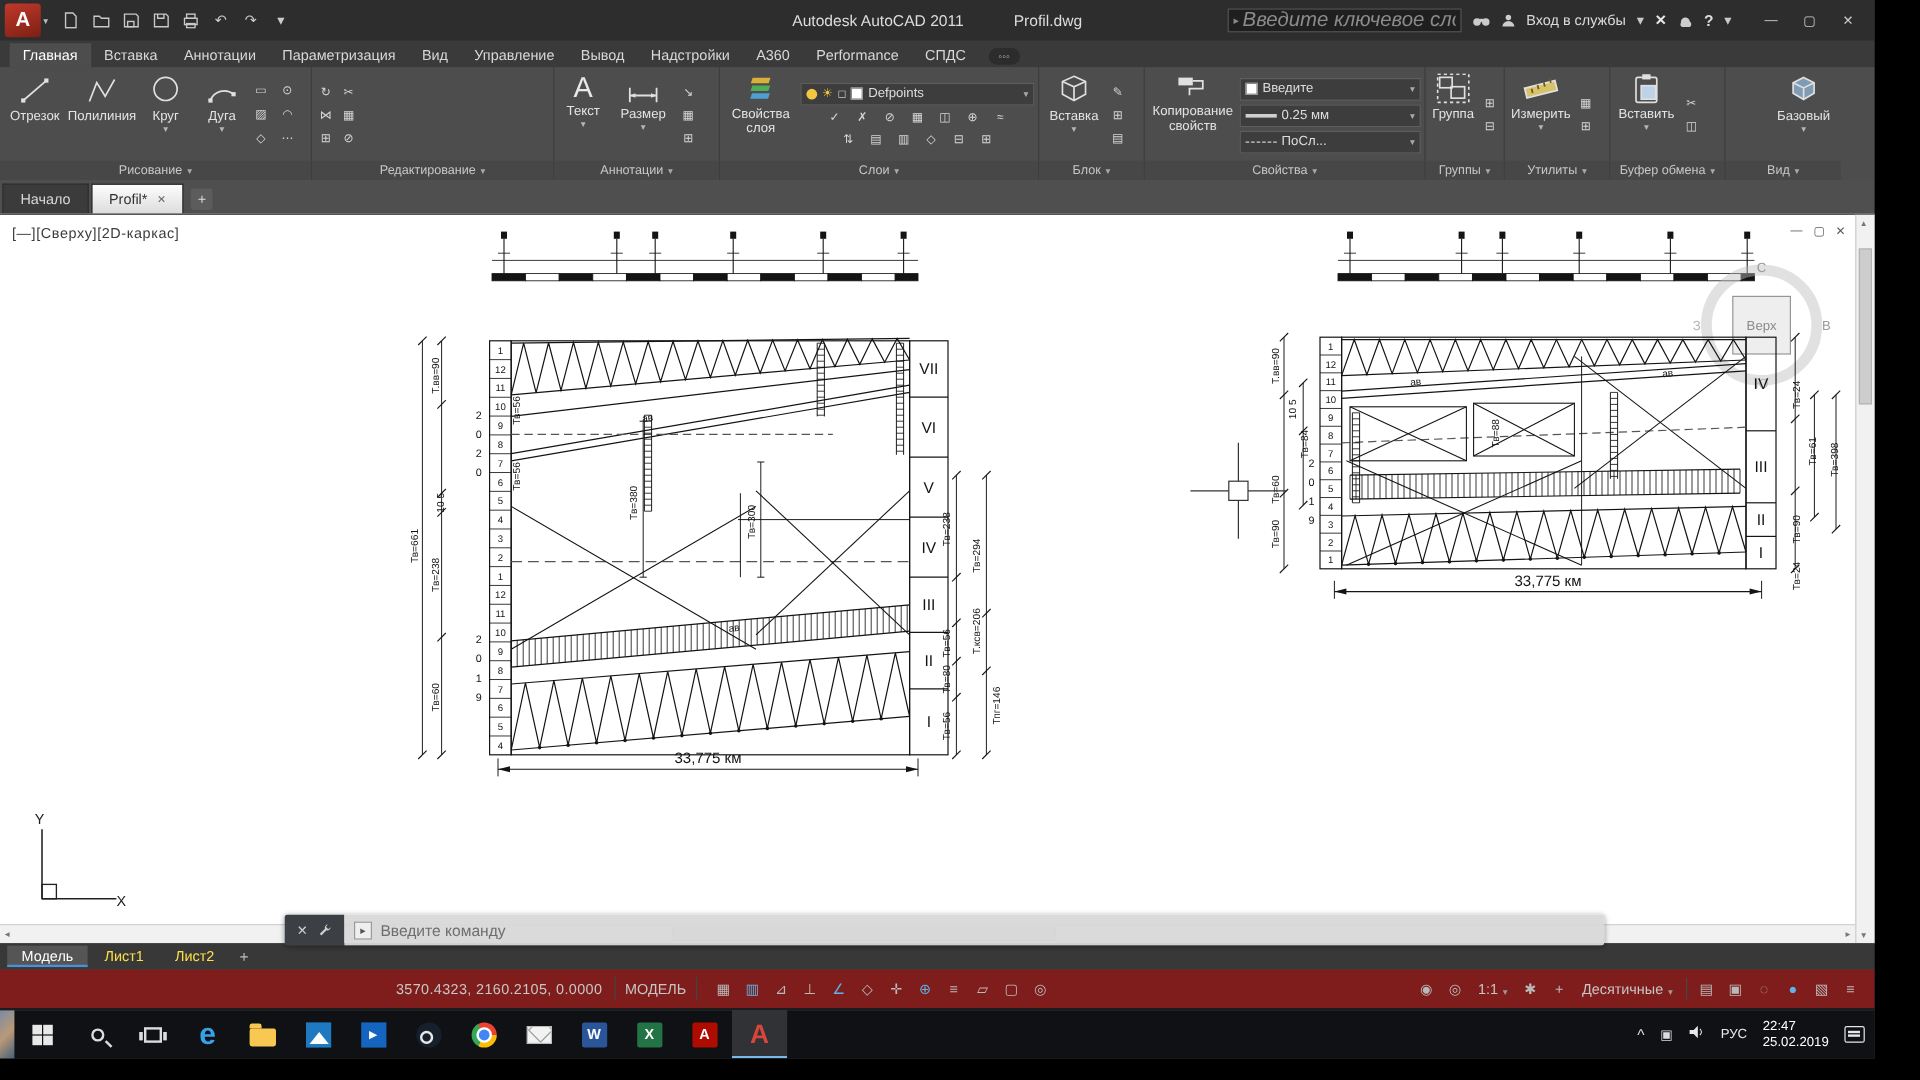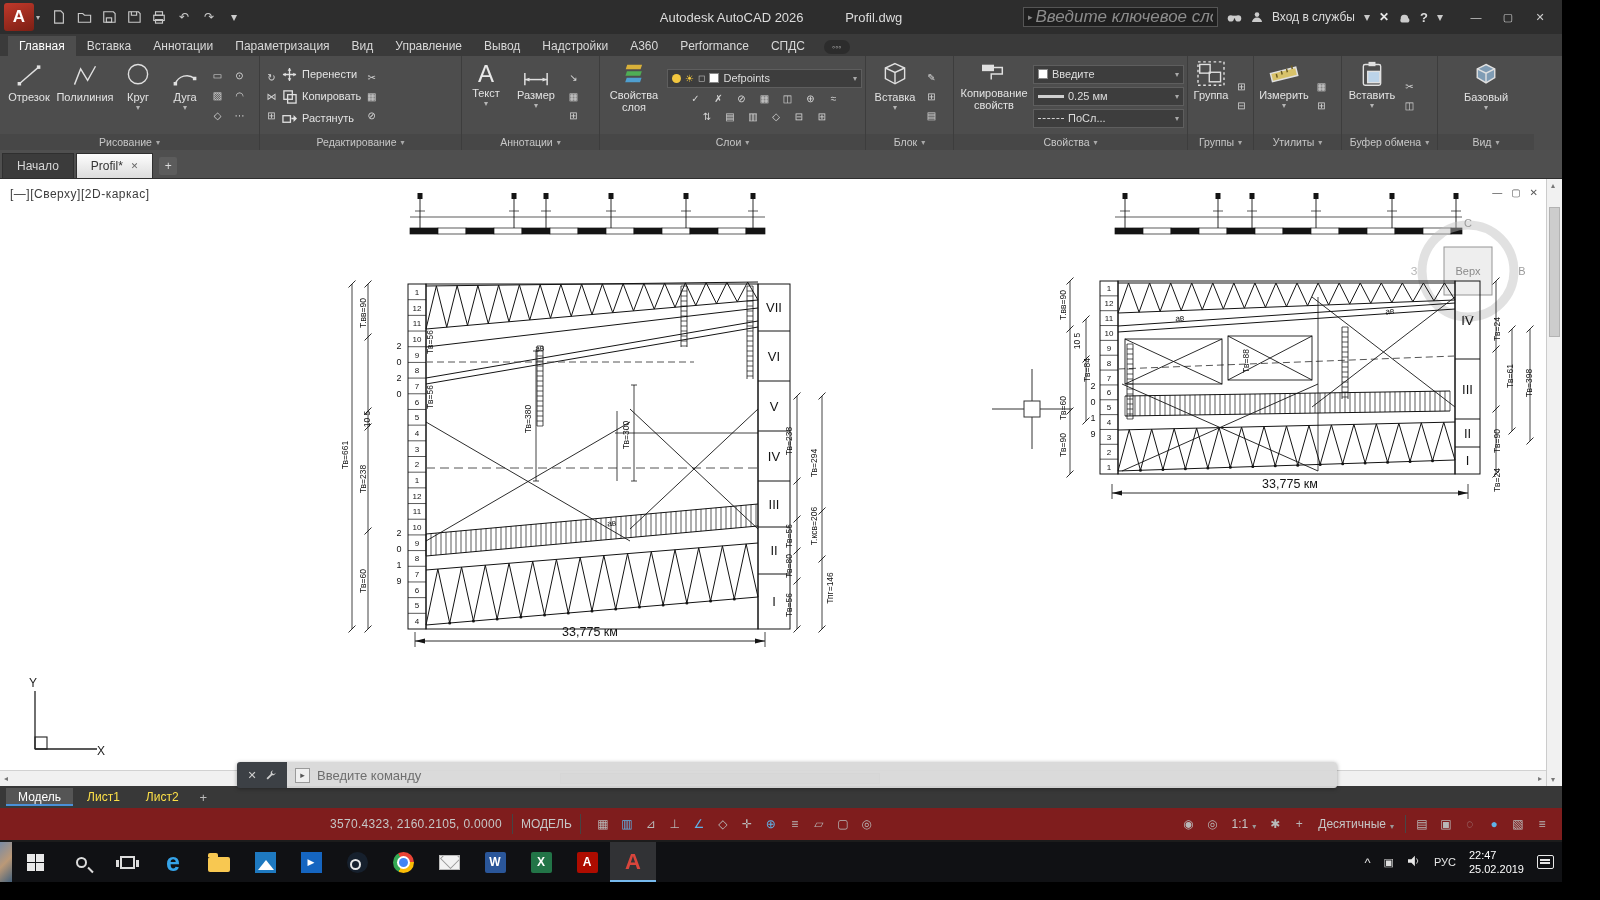--- a/index.html
+++ b/index.html
@@ -169,21 +169,21 @@
             <rect x="2" y="6" width="12" height="6"></rect>
             <rect x="4" y="2" width="8" height="4"></rect>
             <rect x="4" y="11" width="8" height="4"></rect>
           </svg>
         </span>
       <span class="qi">↶</span>
       <span class="qi">↷</span>
       <span class="qi">▾</span>
     </div>
     <div class="title-center">
-      <span>Autodesk AutoCAD 2026</span>
+      <span>Autodesk AutoCAD 2011</span>
       <span class="doc">Profil.dwg</span>
     </div>
     <div class="title-right">
       <div class="searchbox">
         <span class="s-arrow">▸</span>
         <input placeholder="Введите ключевое слово/фразу" style="">
       </div>
       <span class="t-ico">
           <svg width="15" height="11" viewBox="0 0 16 12">
             <circle cx="4" cy="7" r="3.4" fill="#ccc"></circle>
@@ -280,43 +280,20 @@
         </div>
     </div>
 
     <div class="panel" style="width:202px">
       <div class="pbody">
         <div class="minicol">
             <span class="mini">↻</span>
             <span class="mini">⋈</span>
             <span class="mini">⊞</span>
           </div>
-        <div class="erows">
-          <div class="erow">
-            <svg width="15" height="15" viewBox="0 0 16 16">
-                <path d="M8 1v14M1 8h14"></path>
-                <path d="M8 1l-2 3h4zM8 15l-2-3h4zM1 8l3-2v4zM15 8l-3-2v4z" fill="#e0e0e0" stroke="none"></path>
-              </svg>
-            <span>Перенести</span>
-          </div>
-          <div class="erow">
-            <svg width="15" height="15" viewBox="0 0 16 16">
-                <rect x="2" y="2" width="9" height="9"></rect>
-                <rect x="6" y="6" width="9" height="9"></rect>
-              </svg>
-            <span>Копировать</span>
-          </div>
-          <div class="erow">
-            <svg width="15" height="15" viewBox="0 0 16 16">
-                <rect x="1" y="5" width="8" height="7"></rect>
-                <path d="M10 8h5M15 8l-2-2v4z"></path>
-              </svg>
-            <span>Растянуть</span>
-          </div>
-        </div>
         <div class="minicol">
             <span class="mini">✂</span>
             <span class="mini">▦</span>
             <span class="mini">⊘</span>
           </div>
       </div>
       <div class="plabel">
           <span>Редактирование</span>
           <span class="pc">▾</span>
         </div>
@@ -510,21 +487,21 @@
             <span class="mini">◫</span>
           </div>
       </div>
       <div class="plabel">
           <span>Буфер обмена</span>
           <span class="pc">▾</span>
         </div>
     </div>
 
     <div class="panel" style="width:96px;border-right:none">
-      <div class="pbody" style="justify-content:center">
+      <div class="pbody" style="justify-content:flex-end">
         <div class="bb" style="width:56px">
           <svg width="30" height="28" viewBox="0 0 32 32">
               <path d="M16 4 L26 9 L26 19 L16 25 L6 19 L6 9 Z" fill="#7f9cb4" stroke="#e0e0e0"></path>
               <path d="M6 9 L16 14 L26 9 M16 14 L16 25" stroke="#e0e0e0"></path>
             </svg>
           <span>Базовый</span>
           <span class="bcaret">▾</span>
         </div>
       </div>
       <div class="plabel">

